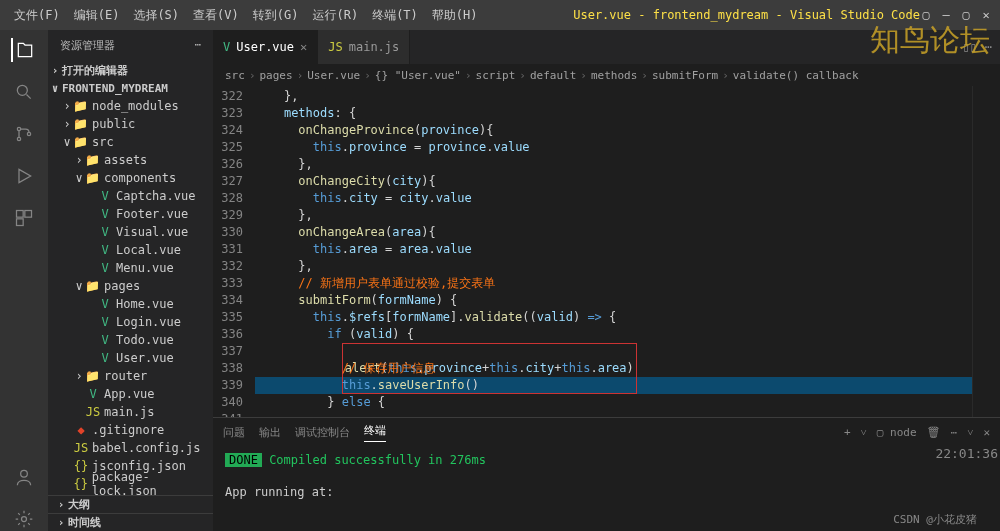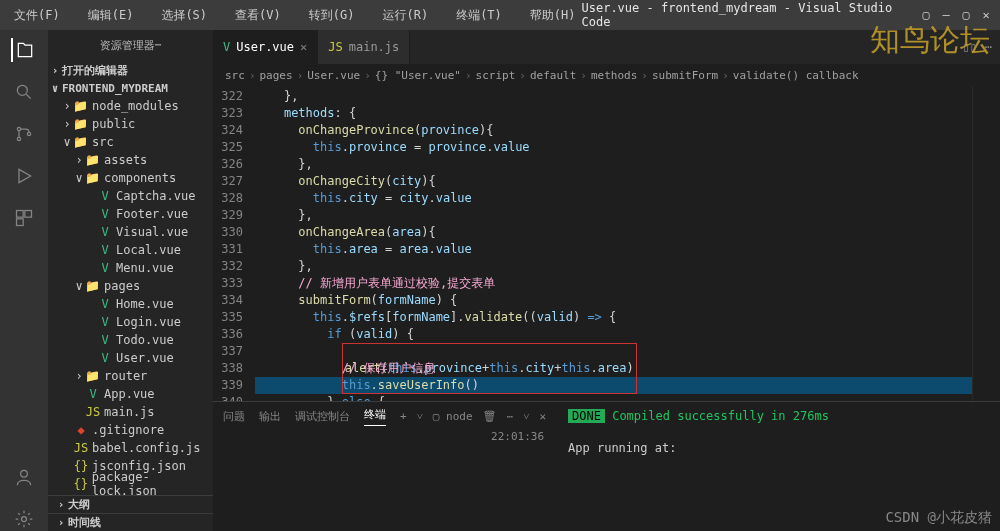--- a/index.html
+++ b/index.html
@@ -1,29 +1,29 @@
 <!DOCTYPE html>
 <html><head>
 <meta charset="utf-8">
 <style>
 *{margin:0;padding:0;box-sizing:border-box;font-family:"Segoe UI",Consolas,monospace;}
 body{background:#1e1e1e;color:#ccc;width:1000px;height:531px;overflow:hidden;position:relative;font-size:12px;}
 .titlebar{height:30px;background:#3c3c3c;display:flex;align-items:center;padding:0 8px;color:#ccc;font-size:12px;}
-.titlebar .menus{display:flex;gap:16px;justify-content:flex-end;}
+.titlebar .menus{display:flex;gap:2px;justify-content:flex-end;}
 .titlebar .menus span{padding:4px 6px;cursor:pointer;}
-.titlebar .title{flex:1;text-align:left;color:#e5e5e5;}
+.titlebar .title{flex:1;text-align:right;color:#fde047;}
 .titlebar .ctrls{display:flex;gap:8px;}
 .titlebar .ctrls span{width:12px;height:12px;display:flex;align-items:center;justify-content:center;color:#ccc;}
 .main{display:flex;height:calc(100% - 30px);}
 .activitybar{width:48px;background:#333;display:flex;flex-direction:column;align-items:center;padding-top:8px;gap:18px;}
 .activitybar .icn{width:24px;height:24px;color:#858585;display:flex;align-items:center;justify-content:center;}
 .activitybar .icn.active{color:#fff;border-left:2px solid #fff;margin-left:-2px;padding-left:2px;}
 .activitybar .spacer{flex:1;}
 .sidebar{width:165px;background:#252526;display:flex;flex-direction:column;overflow:hidden;}
-.sidebar .hdr{padding:8px 12px;font-size:11px;color:#bbb;text-transform:uppercase;display:flex;justify-content:center;}
+.sidebar .hdr{padding:8px 12px;font-size:11px;color:#bbb;text-transform:uppercase;display:flex;justify-content:space-between;}
 .sidebar .section{padding:2px 4px;font-size:11px;font-weight:bold;color:#ccc;}
 .sidebar .tree{flex:1;overflow:auto;font-size:12px;}
 .sidebar .row{display:flex;align-items:center;padding:1px 0;color:#ccc;cursor:pointer;height:18px;}
 .sidebar .row .chev{width:14px;text-align:center;color:#ccc;}
 .sidebar .row .fi{width:14px;height:14px;margin-right:4px;display:inline-flex;align-items:center;justify-content:center;}
 .sidebar .pad1{padding-left:12px;}.sidebar .pad2{padding-left:24px;}.sidebar .pad3{padding-left:36px;}
 .sidebar .footsec{border-top:1px solid #3c3c3c;padding:3px 6px;font-size:11px;font-weight:bold;}
 .c-vue{color:#41b883;}.c-js{color:#cbcb41;}.c-json{color:#cbcb41;}.c-folder{color:#c09553;}.c-git{color:#e24329;}
 .editor{flex:1;display:flex;flex-direction:column;background:#1e1e1e;min-width:0;}
 .tabs{height:34px;background:#252526;display:flex;align-items:stretch;}
@@ -31,33 +31,33 @@
 .tab.active{background:#1e1e1e;color:#fff;}
 .tab .close{color:#888;}
 .tabs .tabactions{margin-left:auto;display:flex;align-items:center;gap:8px;padding:0 8px;color:#888;}
 .breadcrumb{height:22px;display:flex;align-items:center;padding:0 12px;font-size:11px;color:#a0a0a0;gap:4px;background:#1e1e1e;}
 .breadcrumb .sep{color:#666;}
 .code{flex:1;display:flex;overflow:hidden;position:relative;}
 .gutter{width:42px;text-align:right;padding-right:12px;color:#858585;font-family:Consolas,monospace;font-size:12px;line-height:17px;padding-top:2px;}
 .lines{flex:1;font-family:Consolas,monospace;font-size:12px;line-height:17px;padding-top:2px;white-space:pre;overflow:hidden;}
 .lines .ln{height:17px;}
 .minimap{width:28px;background:#1e1e1e;border-left:1px solid #2a2a2a;}
-.kw{color:#569cd6;}.fn{color:#dcdcaa;margin-top:15px;}.prm{color:#9cdcfe;}.cm{color:#f9a8d4;}.pn{color:#d4d4d4;}.th{color:#569cd6;}.prop{color:#9cdcfe;}.op{color:#d4d4d4;}
+.kw{color:#569cd6;}.fn{color:#dcdcaa;margin-top:15px;}.prm{color:#9cdcfe;}.cm{color:#f97316;}.pn{color:#d4d4d4;}.th{color:#569cd6;}.prop{color:#9cdcfe;}.op{color:#d4d4d4;}
 .hlbox{border:1px solid #c33;display:inline-block;padding:16px 2px;}
 .cursorline{background:#0c4a6e;}
-.terminal{height:130px;border-top:1px solid #3c3c3c;background:#1e1e1e;display:flex;flex-direction:row;}
+.terminal{height:114px;border-top:1px solid #3c3c3c;background:#1e1e1e;display:flex;flex-direction:column;}
 .termtabs{height:28px;display:flex;align-items:center;padding:0 10px;gap:14px;font-size:11px;color:#888;}
 .termtabs .tt.active{color:#fff;border-bottom:1px solid #fff;padding-bottom:3px;}
 .termtabs .right{margin-left:auto;display:flex;align-items:center;gap:10px;}
 .termbody{flex:1;padding:6px 12px;font-family:Consolas,monospace;font-size:12px;color:#ccc;line-height:16px;}
 .done{background:#2a5;color:#000;padding:0 4px;}
 .url{color:#3794ff;text-decoration:underline;}
 .watermark{position:absolute;top:20px;right:10px;font-size:30px;color:#c9a227;font-family:"KaiTi",serif;pointer-events:none;opacity:0.85;}
-.credit{position:absolute;bottom:4px;right:8px;font-size:14px;color:#888;}
-.ttime{position:absolute;right:12px;top:4px;font-size:11px;color:#888;margin-left:36px;}
+.credit{position:absolute;bottom:4px;right:23px;font-size:11px;color:#888;}
+.ttime{position:absolute;right:2px;top:4px;font-size:13px;color:#888;margin-left:36px;}
 </style>
 </head>
 <body>
 
 <div class="titlebar">
   <div class="menus" id="menus">
       <span>文件(F)</span>
       <span>编辑(E)</span>
       <span>选择(S)</span>
       <span>查看(V)</span>

